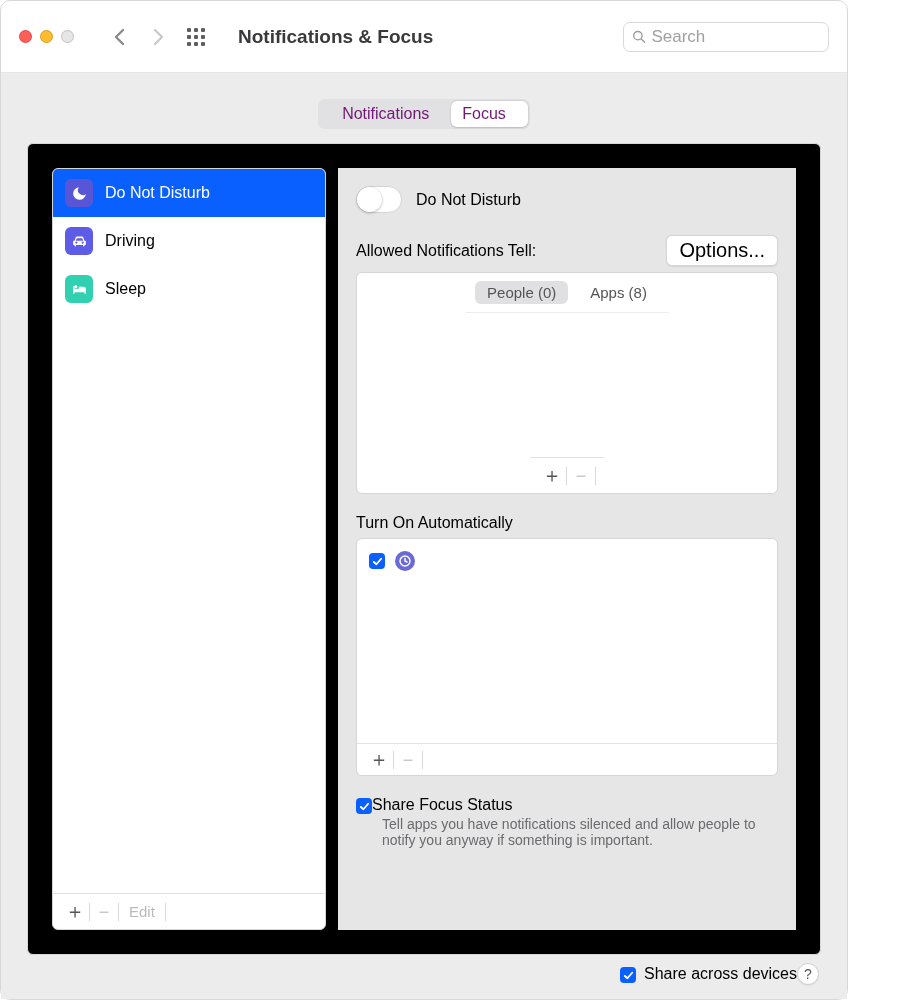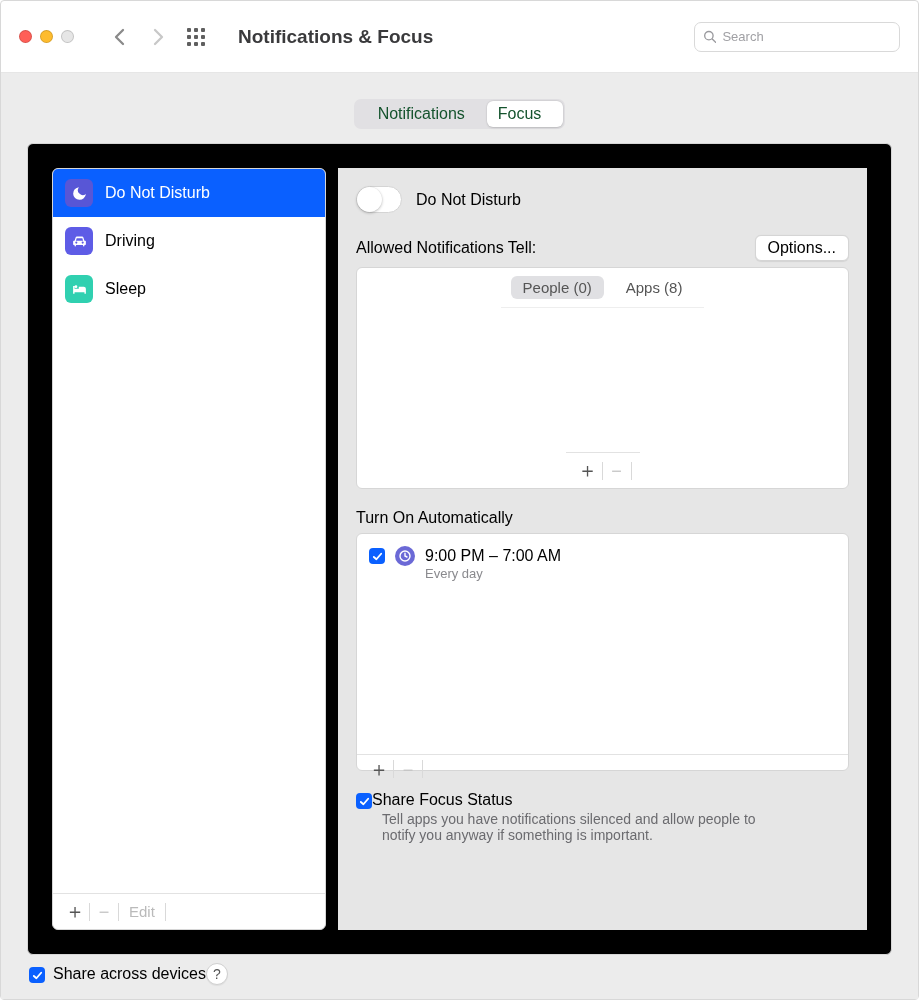--- a/index.html
+++ b/index.html
@@ -2,44 +2,44 @@
 <html><head>
 <meta charset="utf-8">
 <style>
   * { box-sizing: border-box; margin: 0; padding: 0; }
   body {
     font-family: -apple-system, "Helvetica Neue", Arial, sans-serif;
     background: #ffffff;
     width: 919px; height: 1000px; overflow: hidden;
     font-size: 13px; color: #000;
   }
-  .window { width: 919px; height: 1000px; background:#fff; border-radius:4px; border:1px solid #d8d8d8; display:flex; flex-direction:column; }
+  .window { width: 848px; height: 1000px; background:#fff; border-radius:10px; border:1px solid #d8d8d8; display:flex; flex-direction:column; }
   
   .titlebar { height:72px; display:flex; align-items:center; padding:0 18px; gap:18px; border-bottom:1px solid #e6e6e6;}
   .traffic { display:flex; gap:8px; margin-right:18px; }
   .tl { width:13px; height:13px; border-radius:50%; }
   .tl.red { background:#ff5f57; border:0.5px solid rgba(0,0,0,.15);}
   .tl.yellow { background:#febc2e; border:0.5px solid rgba(0,0,0,.15);}
   .tl.green { background:#e6e6e6; border:0.5px solid rgba(0,0,0,.15);}
   .nav { display:flex; gap:18px; align-items:center;}
   .nav-btn { width:20px; height:20px; display:flex; align-items:center; justify-content:center; color:#8a8a8a; cursor:pointer;}
   .nav-btn.dim { color:#c8c8c8; }
   .grid-icon {display:grid; grid-template-columns:repeat(3,4px); grid-template-rows:repeat(3,4px); gap:3px;}
   .grid-icon span{background:#5f5f5f; width:4px;height:4px;border-radius:1px;}
   .title { font-size:19px; font-weight:600; color:#3a3a3c; margin-left:14px; }
   .search { margin-left:auto; width:206px; height:30px; background:#fff; border:1px solid #d9d9d9; border-radius:7px; display:flex; align-items:center; gap:6px; padding:0 8px; color:#a0a0a4;}
   .search svg{color:#9a9a9e;}
-  .search input{border:none;outline:none;font-size:13px;width:100%;background:transparent;color:#4c1d95;}
+  .search input{border:none;outline:none;font-size:17px;width:100%;background:transparent;color:#4c1d95;}
   .search input::placeholder{color:#a0a0a4;}
   
   .content { flex:1; background:#ececec; padding:26px 26px 14px 26px; display:flex; flex-direction:column; }
   
   .seg-wrap{display:flex;justify-content:center;margin-bottom:14px;}
   .segmented { display:flex; background:#e1e0e3; border-radius:7px; padding:2px;}
-  .seg-item { padding:4px 22px; font-size:16px; border-radius:6px; cursor:pointer; color:#14532d;}
+  .seg-item { padding:4px 22px; font-size:16px; border-radius:6px; cursor:pointer; color:#701a75;}
   .seg-item.active { background:#fff; box-shadow:0 0.5px 2px rgba(0,0,0,.15), 0 0 0 .5px rgba(0,0,0,.04);padding-left:11px;}
   
   .main-panel { flex:1; background:#000000; border:1px solid #d7d7d7; border-radius:6px; padding:24px; display:flex; gap:12px;}
   
   .sidebar { width:274px; background:#fff; border:1px solid #d6d6d6; border-radius:6px; display:flex; flex-direction:column; overflow:hidden;}
   .focus-item { display:flex; align-items:center; gap:12px; padding:10px 12px; font-size:16px; cursor:pointer;}
   .focus-item.selected { background:#0a60ff; color:#fff;}
   .focus-icon { width:28px; height:28px; border-radius:6px; display:flex; align-items:center; justify-content:center; color:#fff; flex-shrink:0;}
   .fi-purple{background:#5856d6;}
   .fi-indigo{background:#5e5ce6;}
@@ -50,42 +50,42 @@
   .lf-sep{width:1px;height:18px;background:#d9d9d9;}
   .lf-edit{padding:0 10px;color:#bababa;font-size:15px;}
   
   .detail { flex:1; background:#e6e6e6; display:flex; flex-direction:column; padding:18px 18px 10px 18px;}
   .toggle-row{display:flex;align-items:center;gap:14px;margin-bottom:22px;}
   .toggle{width:46px;height:27px;background:#fff;border:1px solid #d4d4d4;border-radius:27px;position:relative;cursor:pointer;}
   .toggle .knob{width:25px;height:25px;background:#fff;border-radius:50%;position:absolute;top:0;left:0;box-shadow:0 1px 3px rgba(0,0,0,.25),0 0 0 .5px rgba(0,0,0,.04);}
   .toggle-label{font-size:16px;}
   .section-row{display:flex;justify-content:space-between;align-items:center;margin-bottom:6px;}
   .section-label{font-size:16px;}
-  .options-btn{background:#fff;border:1px solid #d5d5d5;border-radius:6px;padding:3px 12px;font-size:16px;cursor:pointer;box-shadow:0 0.5px 1px rgba(0,0,0,.08);}
+  .options-btn{background:#fff;border:1px solid #d5d5d5;border-radius:6px;padding:3px 12px;font-size:20px;cursor:pointer;box-shadow:0 0.5px 1px rgba(0,0,0,.08);}
   .box{background:#fff;border:1px solid #d6d6d6;border-radius:6px;display:flex;flex-direction:column;margin-bottom:20px;}
   .box-tabs{display:flex;gap:10px;padding:8px 10px;border-bottom:1px solid #eee;}
   .pill{padding:3px 12px;border-radius:6px;font-size:15px;color:#555;cursor:pointer;}
   .pill.active{background:#e0e0e3;}
   .box-body{flex:1;min-height:140px;}
   .box-footer{border-top:1px solid #e2e2e2;height:36px;display:flex;align-items:center;padding:0 8px;}
   
   .sched-item{display:flex;align-items:flex-start;gap:10px;padding:12px 12px;}
   .chk{width:16px;height:16px;border-radius:4px;background:#0a60ff;display:flex;align-items:center;justify-content:center;flex-shrink:0;margin-top:2px;cursor:pointer;}
   .chk svg{color:#fff;}
   .clock-icon{width:20px;height:20px;border-radius:50%;background:#6b69d6;display:flex;align-items:center;justify-content:center;flex-shrink:0;margin-top:0;}
   .sched-text{display:flex;flex-direction:column;line-height:1.25;}
   .sched-time{font-size:16px;}
   .sched-sub{font-size:13px;color:#8a8a8e;}
   .sched-body{min-height:160px;}
   
   .share-block{display:flex;align-items:flex-start;}
   .share-text{font-size:16px;}
   .share-desc{font-size:14px;color:#6b6b6f;padding-left:26px;margin-top:2px;max-width:420px;}
   
-  .bottom-row{display:flex;align-items:center;justify-content:flex-start;padding:8px 2px 0 2px;}
+  .bottom-row{display:flex;align-items:center;justify-content:flex-end;padding:8px 2px 0 2px;}
   .share-across{display:flex;align-items:center;gap:8px;font-size:16px;}
   .help{width:22px;height:22px;border-radius:50%;background:#fff;border:1px solid #d0d0d0;display:flex;align-items:center;justify-content:center;font-size:14px;color:#555;cursor:pointer;box-shadow:0 1px 1px rgba(0,0,0,.06);}
 </style>
 </head>
 <body>
 
 <div class="window">
 
   <div class="titlebar">
     <div class="traffic">
@@ -207,24 +207,20 @@
               <svg width="11" height="11" viewBox="0 0 12 12">
                   <polyline points="2,6.5 4.8,9 10,3" fill="none" stroke="currentColor" stroke-width="2" stroke-linecap="round" stroke-linejoin="round"></polyline>
                 </svg>
             </div>
             <div class="clock-icon">
               <svg width="12" height="12" viewBox="0 0 12 12">
                   <circle cx="6" cy="6" r="5" fill="none" stroke="#fff" stroke-width="1.4"></circle>
                   <polyline points="6,3.2 6,6 8,7" fill="none" stroke="#fff" stroke-width="1.4" stroke-linecap="round"></polyline>
                 </svg>
             </div>
-            <div class="sched-text">
-              <div class="sched-time">9:00 PM – 7:00 AM</div>
-              <div class="sched-sub">Every day</div>
-            </div>
           </div>
           <div class="sched-body"></div>
           <div class="box-footer">
             <div class="lf-btn">＋</div>
             <div class="lf-sep"></div>
             <div class="lf-btn" style="color:#c4c4c4">－</div>
             <div class="lf-sep"></div>
           </div>
         </div>
 

